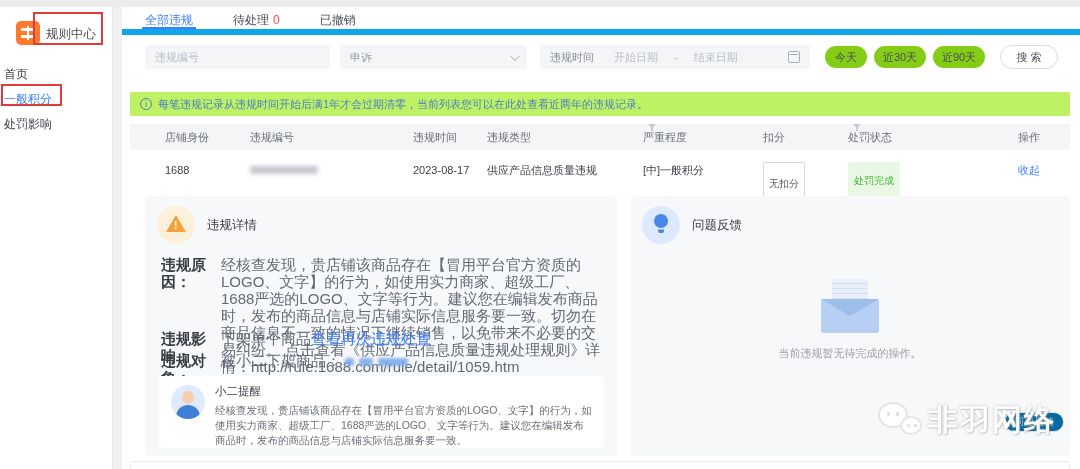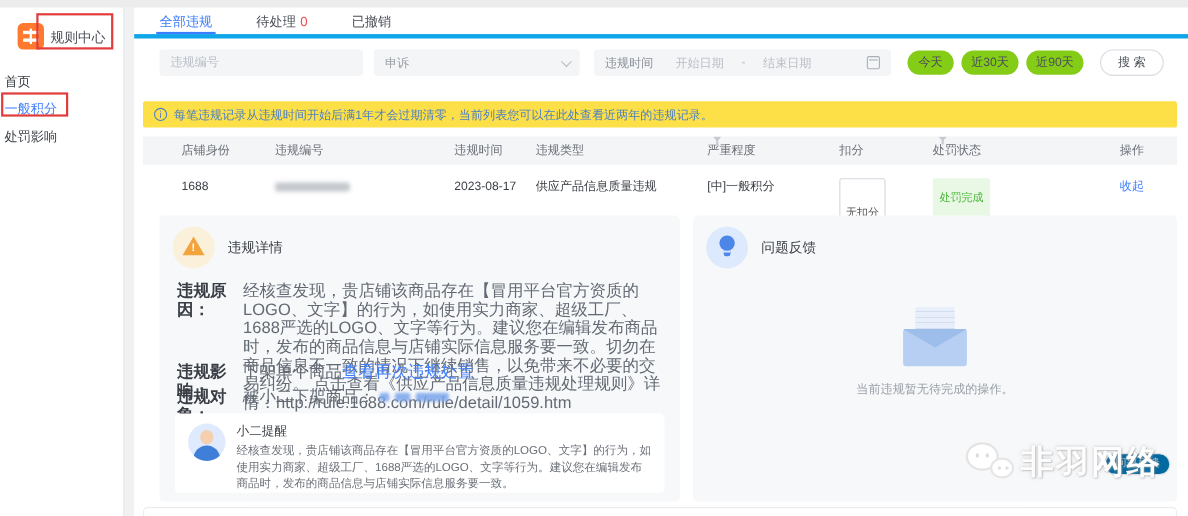--- a/index.html
+++ b/index.html
@@ -21,21 +21,21 @@
   .logo-text { position:absolute; left:46px; top:19px; font-size:12.5px; color:#4a4f57; }
   .menu-item { position:absolute; left:4px; font-size:12px; color:#3a3f46; height:18px;
     line-height:18px; cursor:pointer; }
   #mi-home { top:58px; } #mi-records { top:83px; color:#3d7eff; } #mi-penalty { top:108px; }
   .side-divider { left:112px; top:7px; width:10px; height:462px; background:#eff1f3;
     border-left:1px solid #e7e9eb; }
 
   
   .main { left:122px; top:7px; width:958px; height:462px; background:#fff; }
   .tabbar { position:absolute; left:0; top:0; width:100%; height:28px;
-    border-bottom:4px solid #0ea5e9; display:flex; align-items:stretch;
+    border-bottom:6px solid #0ea5e9; display:flex; align-items:stretch;
     padding-left:23px; gap:40px; }
   .tab { font-size:12px; color:#4a4f57; position:relative; line-height:27px; cursor:pointer; }
   .tab.active { color:#3d7eff; }
   .tab.active::after { content:""; position:absolute; left:-3px; right:-3px; bottom:0;
     height:2px; background:#3d7eff; }
   .tab .badge { color:#f04b4b; margin-left:4px; }
 
   
   .input-violation { position:absolute; left:23px; top:38px; width:185px; height:24px;
     background:#f4f5f7; border:none; border-radius:3px; padding:0 10px; font-size:11px;
@@ -59,40 +59,40 @@
   .pill { position:absolute; top:39px; height:22px; border-radius:11px; background:#84cc16;
     color:#4a4f57; font-size:11px; line-height:22px; text-align:center; cursor:pointer; }
   #pill-today { left:703px; width:42px; } #pill-30 { left:752px; width:52px; }
   #pill-90 { left:811px; width:52px; }
   .search-btn { position:absolute; left:878px; top:38px; width:58px; height:24px;
     border:1px solid #d8dce1; border-radius:12px; background:#fff; font-size:11px;
     color:#4a4f57; line-height:22px; text-align:center; cursor:pointer; }
 
   
   .notice { position:absolute; left:8px; top:85px; width:940px; height:24px;
-    background:#fde047; border-radius:2px; display:flex; align-items:center;
+    background:#bef264; border-radius:2px; display:flex; align-items:center;
     padding:0 10px; font-size:11px; color:#4d7fc3; gap:6px; }
   .info-icon { width:12px; height:12px; border:1px solid #4d7fc3; border-radius:50%;
     font-size:9px; line-height:10px; text-align:center; flex:none; }
   .info-icon::before { content:"i"; }
 
   
   .table-head { position:absolute; left:8px; top:117px; width:940px; height:26px;
     background:#f4f5f7; font-size:11px; color:#6b7078; }
   .table-head span, .table-row > span { position:absolute; line-height:26px; white-space:nowrap; }
   .c1{left:35px} .c2{left:120px} .c3{left:283px} .c4{left:357px}
   .c5{left:513px} .c6{left:633px} .c7{left:718px} .c8{left:888px}
   .funnel { display:inline-block; width:8px; height:8px; background:#c6cad0; margin-left:5px;
     clip-path:polygon(0 0,100% 0,62% 45%,62% 92%,38% 92%,38% 45%); cursor:pointer; }
   .table-row { position:absolute; left:8px; top:146px; width:940px; height:34px;
     font-size:11px; color:#3a3f46; }
   .table-row > span { line-height:34px; }
   .redacted { position:absolute; left:120px; top:13px; width:68px; height:8px;
     background:#b4b9c0; border-radius:2px; filter:blur(2px); opacity:.8; }
-  .tag-plain { border:1px solid #d4d8dd; padding:14px 5px; border-radius:2px; color:#555;
+  .tag-plain { border:1px solid #d4d8dd; padding:4px 5px; border-radius:2px; color:#555;
     font-size:10px; line-height:normal; top:9px; }
   .tag-green { background:#e9f8e4; color:#44b535; padding:2px 6px; border-radius:2px;
     font-size:10px; line-height:normal; top:9px; }
   .link { color:#3d7eff; cursor:pointer; }
 
   
   .detail-card { position:absolute; left:23px; top:189px; width:473px; height:260px;
     background:#f7f8fa; border-radius:4px; }
   .suggest-card { position:absolute; left:508px; top:189px; width:440px; height:260px;
     background:#f7f8fa; border-radius:4px; }

